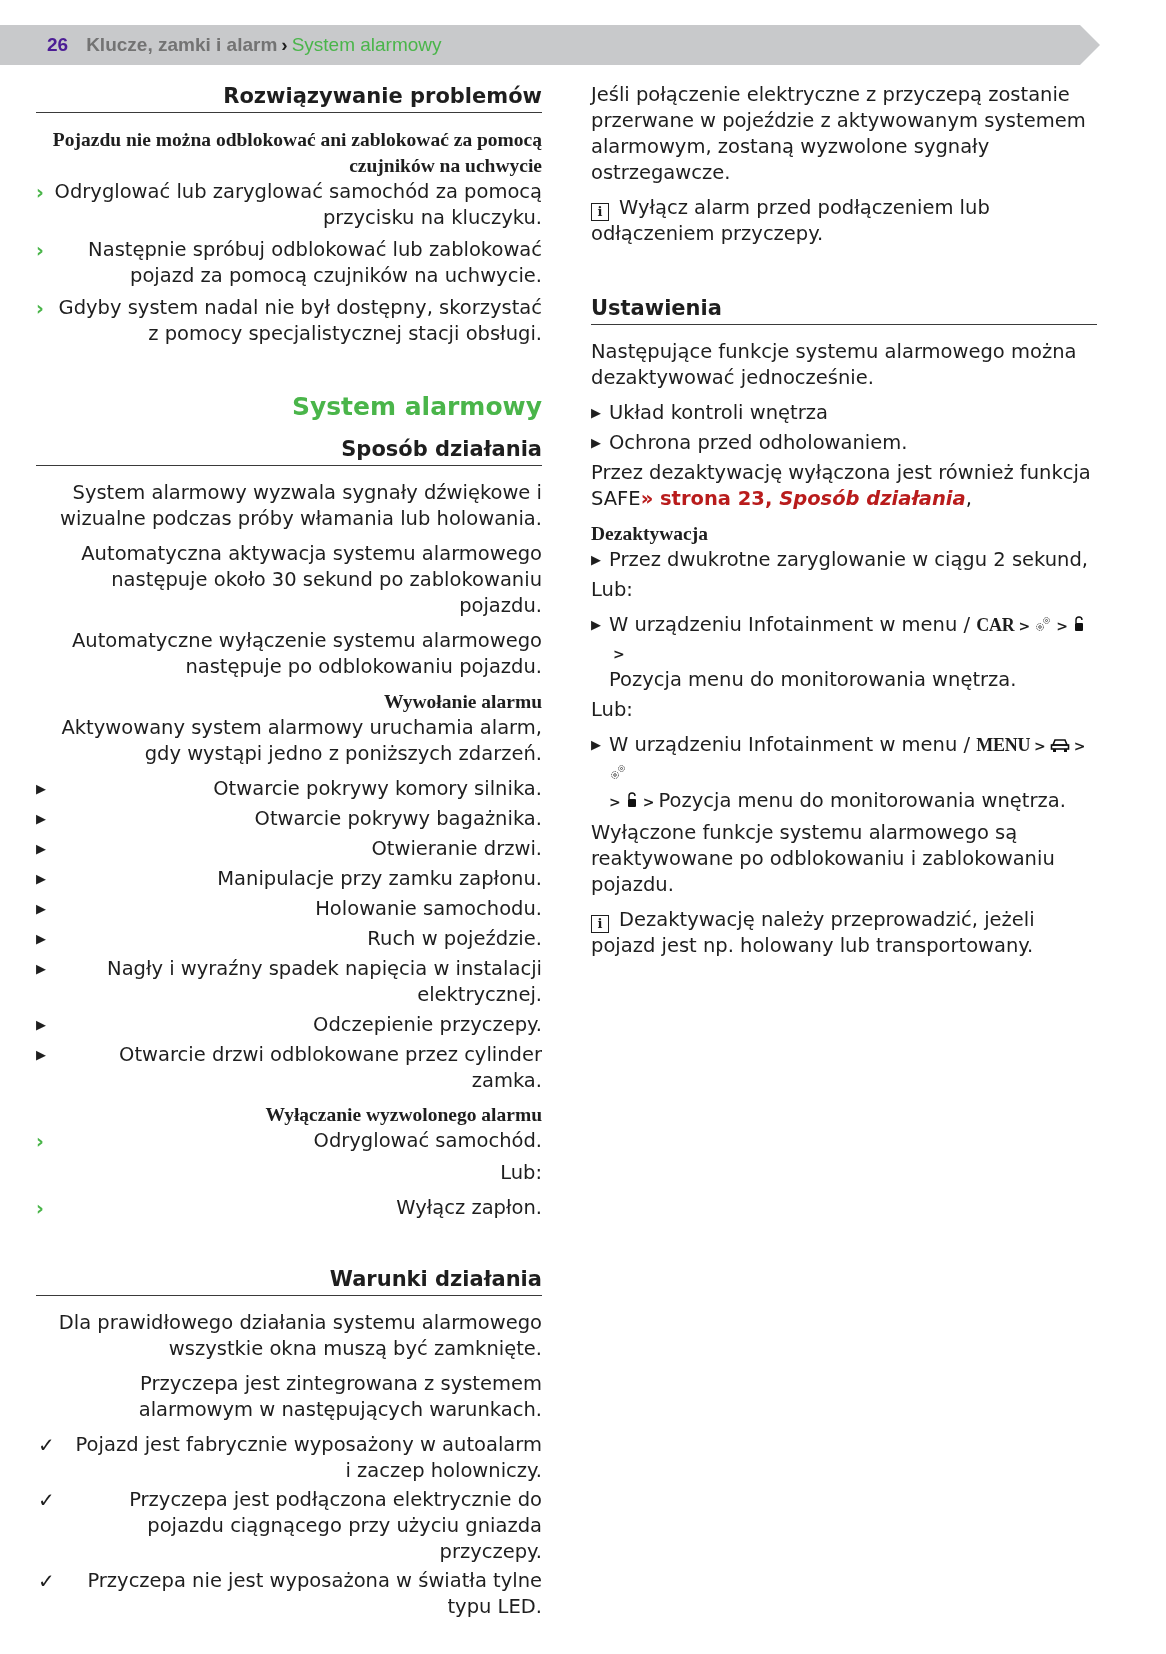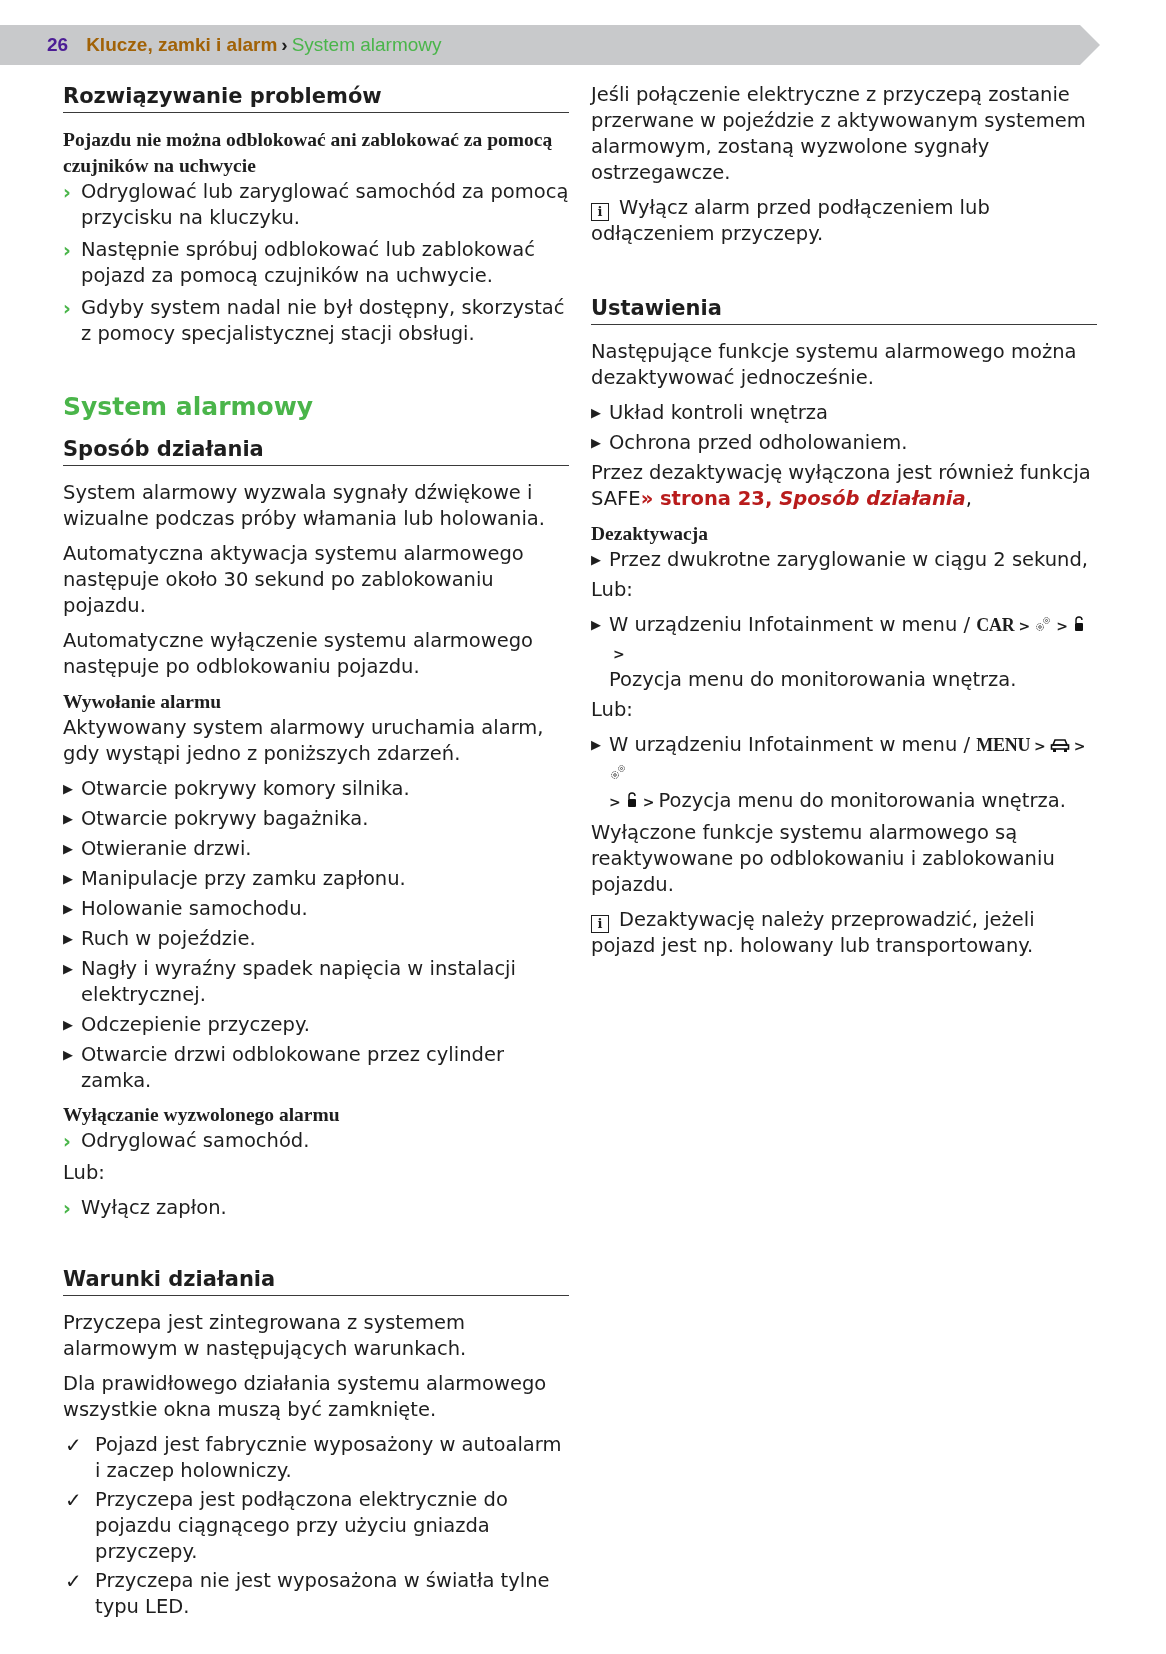--- a/index.html
+++ b/index.html
@@ -9,26 +9,26 @@
   .header-bar {
     position: absolute; left: 0; top: 25px; width: 1100px; height: 40px;
     background: #c8c9cb;
     clip-path: polygon(0 0, 1080px 0, 1100px 20px, 1080px 40px, 0 40px);
   }
   .header-text {
     position: absolute; left: 47px; top: 33px; font-size: 19px; line-height: 24px; white-space: nowrap;
     font-family: "Liberation Sans", sans-serif;
   }
   .header-text .pnum { font-weight: bold; margin-right: 18px; color: #4c1d95; }
-  .header-text .chap { font-weight: bold; color: #a16207; }
+  .header-text .chap { font-weight: bold; color: #737373; }
   .header-text .sep { font-weight: bold; color: #1e1e1e; margin: 0 4px; }
   .header-text .sect { color: #4ab54a; }
 
   .col { position: absolute; top: 82px; font-size: 19.5px; line-height: 26px; }
-  .col-left { left: 63px; width: 506px; }
+  .col-left { left: 36px; width: 506px; text-align: right; }
   .col-right { left: 591px; width: 506px; }
 
   .h2 {
     font-weight: bold; font-size: 21px; line-height: 28px;
     border-bottom: 1.5px solid #3a3a3a; padding-bottom: 2px; margin-bottom: 14px;
   }
   .h1-green { color: #4ab54a; font-weight: bold; font-size: 25px; line-height: 32px; margin-bottom: 12px; }
   .h3 { font-weight: bold; font-size: 19.5px; line-height: 26px; font-family: Liberation Serif, serif; }
   p.para { margin-bottom: 9px; }
   .gap-xl { height: 38px; }
@@ -90,22 +90,22 @@
   </div>
 
   <div class="gap-s"></div>
   <div class="h3">Wyłączanie wyzwolonego alarmu</div>
   <div class="step"><span class="mark">›</span><span>Odryglować samochód.</span></div>
   <p class="para">Lub:</p>
   <div class="step"><span class="mark">›</span><span>Wyłącz zapłon.</span></div>
 
   <div class="gap-xl"></div>
   <div class="h2">Warunki działania</div>
+  <p class="para">Dla prawidłowego działania systemu alarmowego wszystkie okna muszą być zamknięte.</p>
   <p class="para">Przyczepa jest zintegrowana z systemem alarmowym w następujących warunkach.</p>
-  <p class="para">Dla prawidłowego działania systemu alarmowego wszystkie okna muszą być zamknięte.</p>
   <div class="check"><span class="mark">✓</span><span>Pojazd jest fabrycznie wyposażony w autoalarm i zaczep holowniczy.</span></div>
   <div class="check"><span class="mark">✓</span><span>Przyczepa jest podłączona elektrycznie do pojazdu ciągnącego przy użyciu gniazda przyczepy.</span></div>
   <div class="check"><span class="mark">✓</span><span>Przyczepa nie jest wyposażona w światła tylne typu LED.</span></div>
 </div>
 
 <div class="col col-right">
   <p class="para">Jeśli połączenie elektryczne z przyczepą zostanie przerwane w pojeździe z aktywowanym systemem alarmowym, zostaną wyzwolone sygnały ostrzegawcze.</p>
   <p class="note"><span class="info-icon">i</span><span>Wyłącz alarm przed podłączeniem lub odłączeniem przyczepy.</span></p>
 
   <div class="gap-xl"></div>

